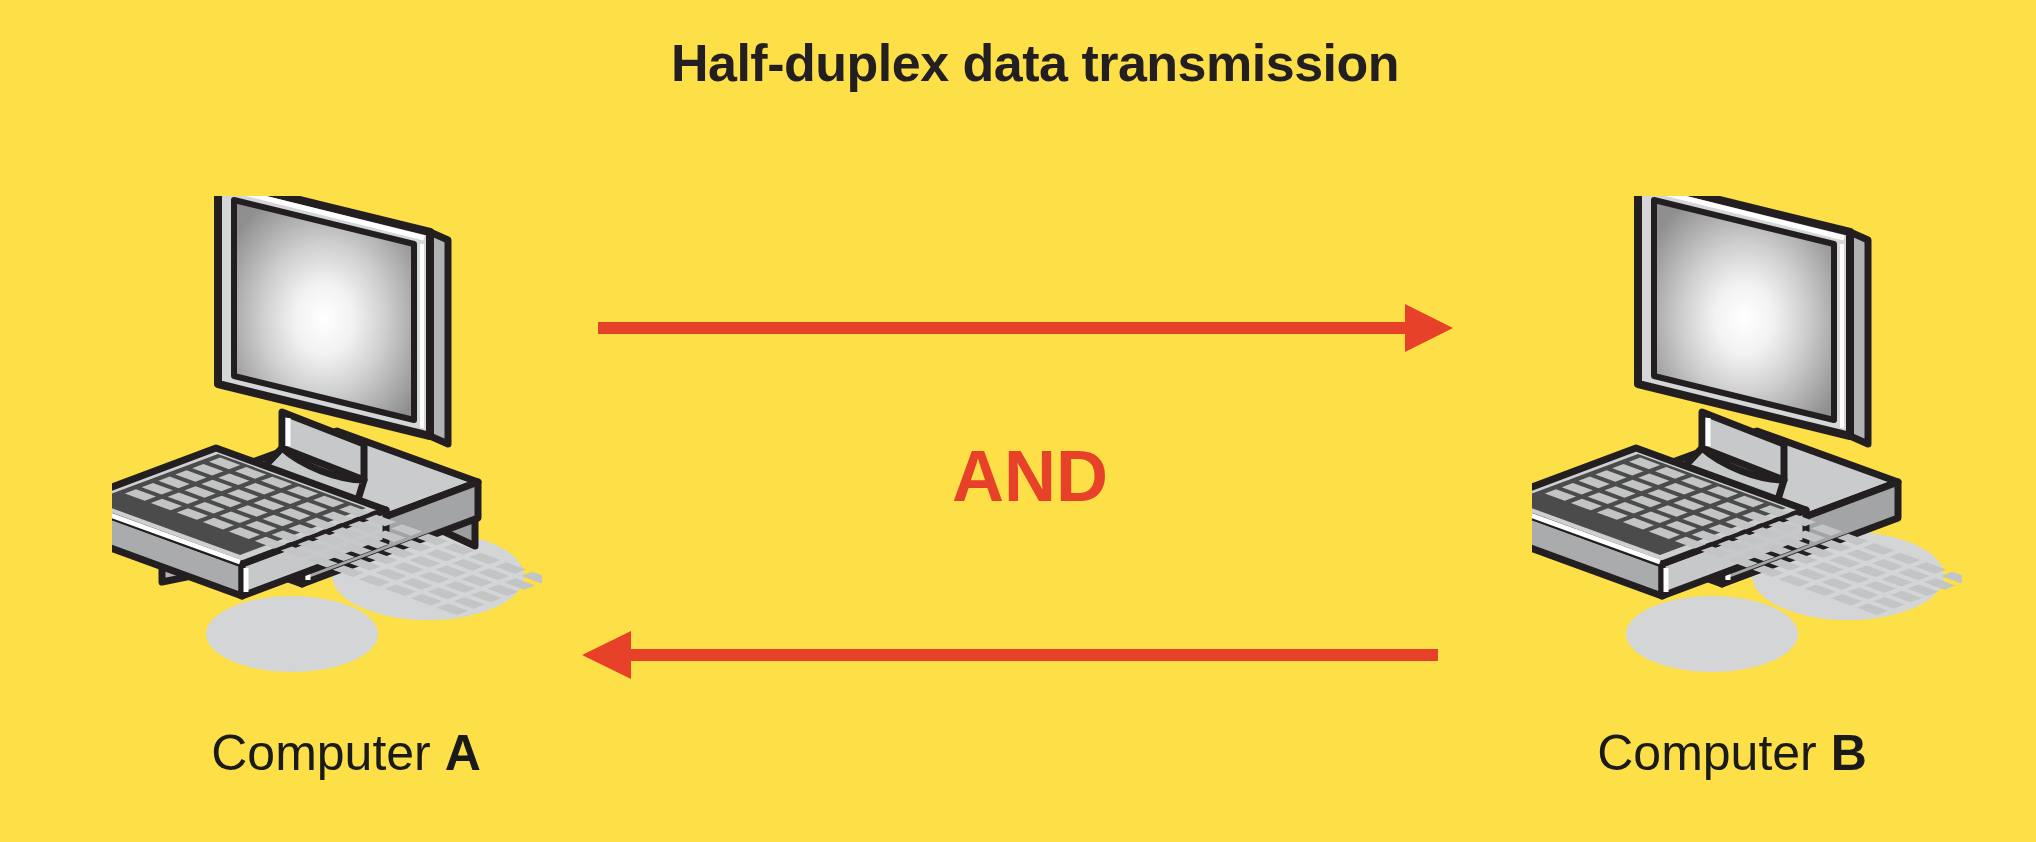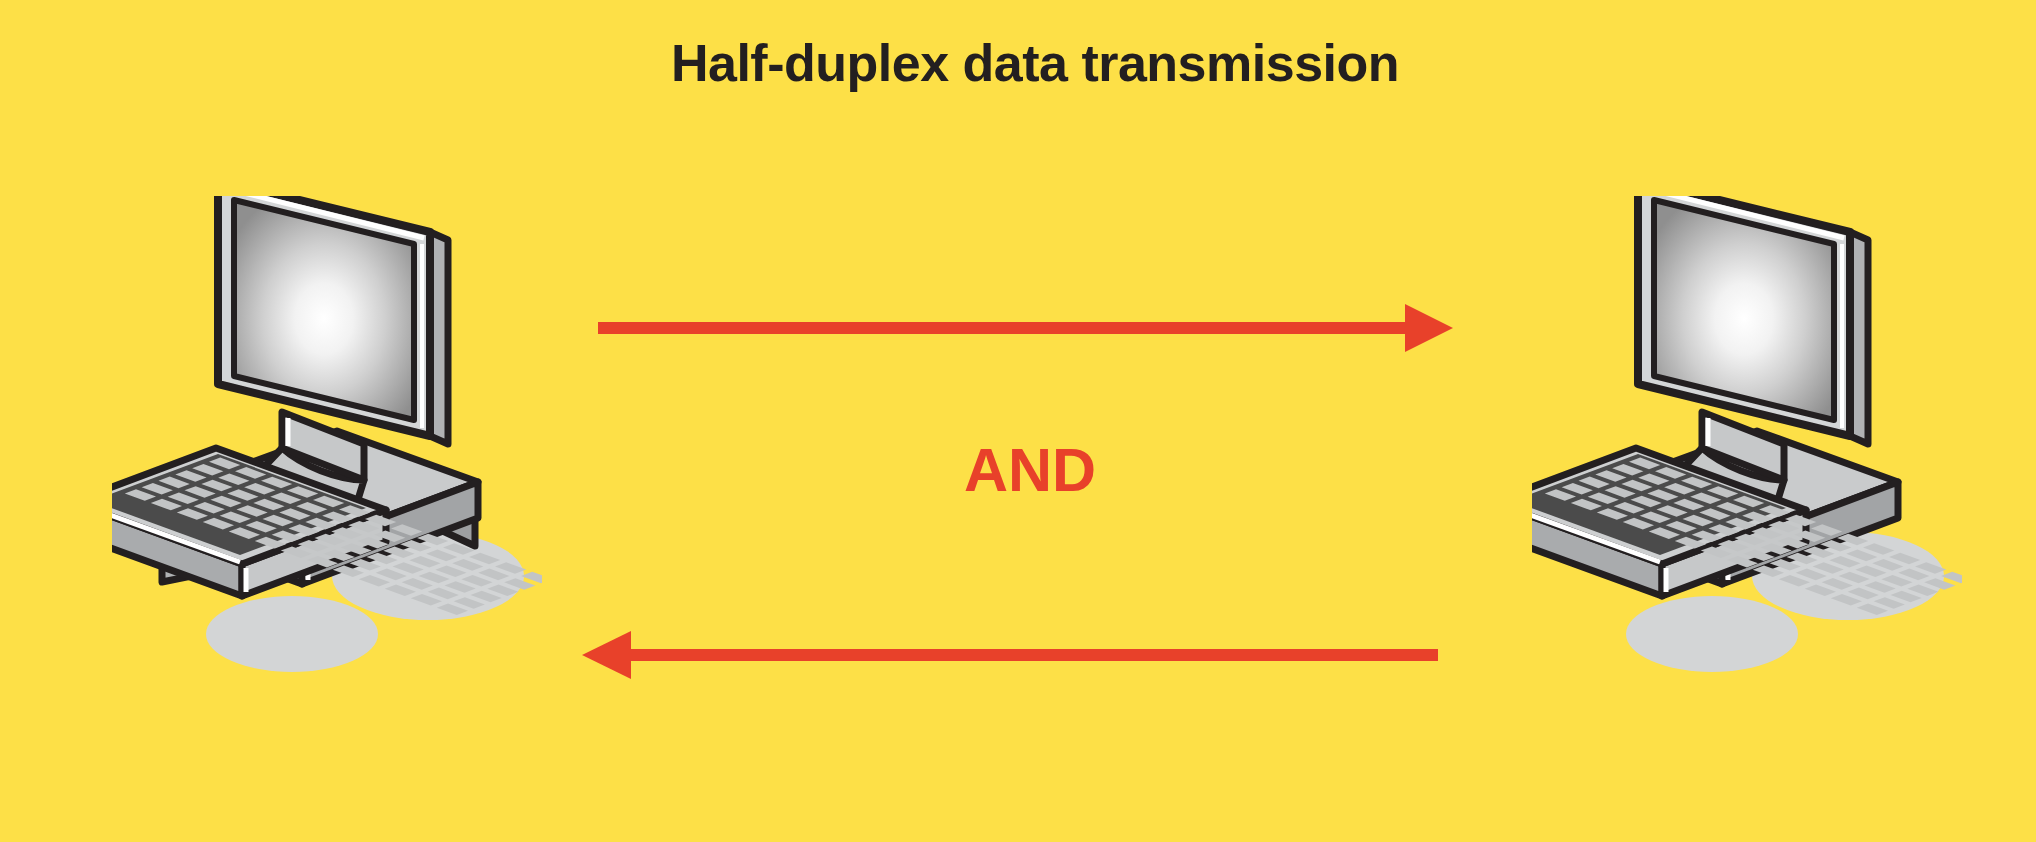--- a/index.html
+++ b/index.html
@@ -38,21 +38,21 @@
 
   
   .and-label {
     position: absolute;
     left: 880px;
     top: 440px;
     width: 300px;
     text-align: center;
     font-family: "Liberation Sans", sans-serif;
     font-weight: bold;
-    font-size: 61px;
+    font-size: 72px;
     line-height: 1;
     color: #e8412a;
     letter-spacing: 0px;
   }
 
   
   .caption {
     position: absolute;
     top: 726px;
     width: 560px;
@@ -368,14 +368,20 @@
     </g>
 
     <g>
       <rect x="630" y="649" width="808" height="12" fill="#e8412a"></rect>
       <polygon points="631,631 631,679 582,655" fill="#e8412a"></polygon>
     </g>
   </svg>
 
   <div class="and-label">AND</div>
 
+  <div class="caption caption-a">
+    <span>Computer </span><span class="strong">A</span>
+  </div>
+  <div class="caption caption-b">
+    <span>Computer </span><span class="strong">B</span>
+  </div>
 
 </div>
 
 </body></html>

